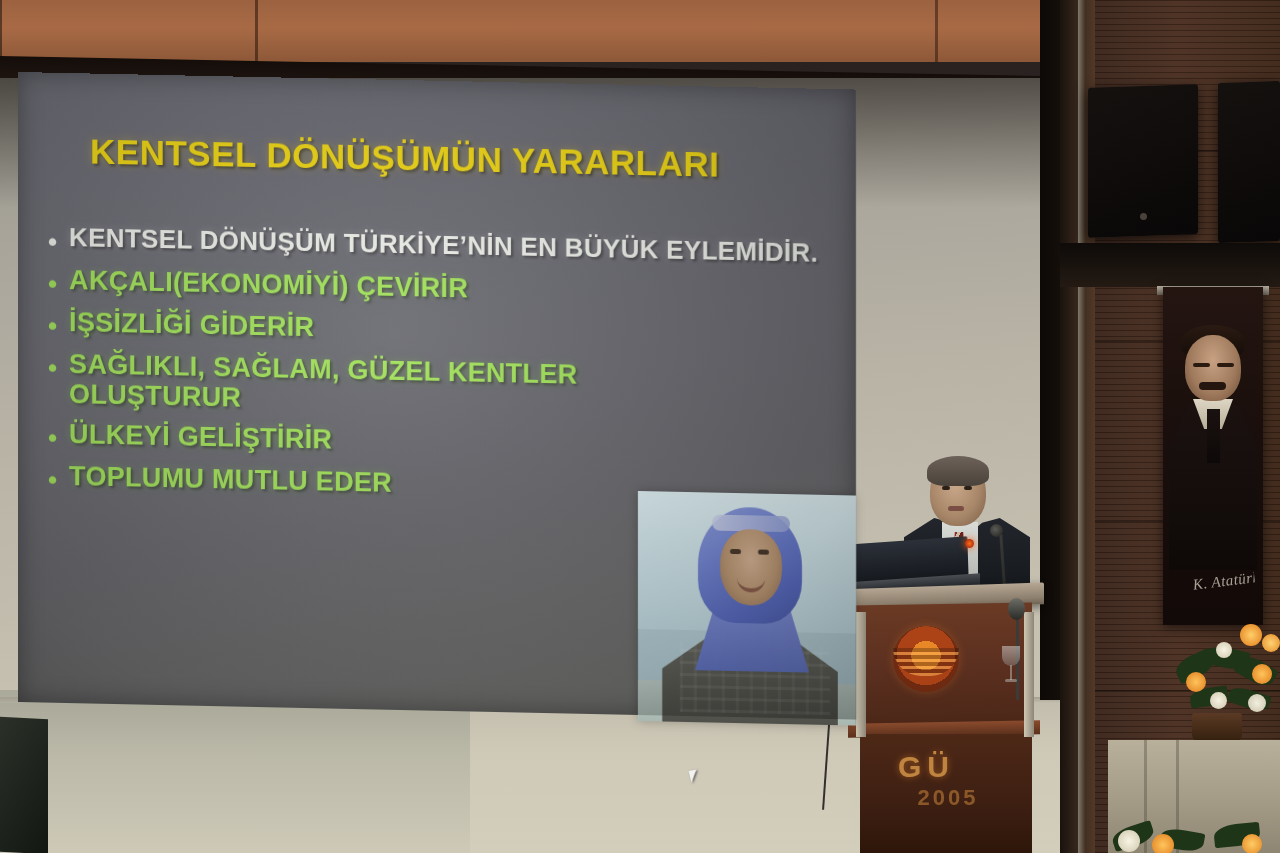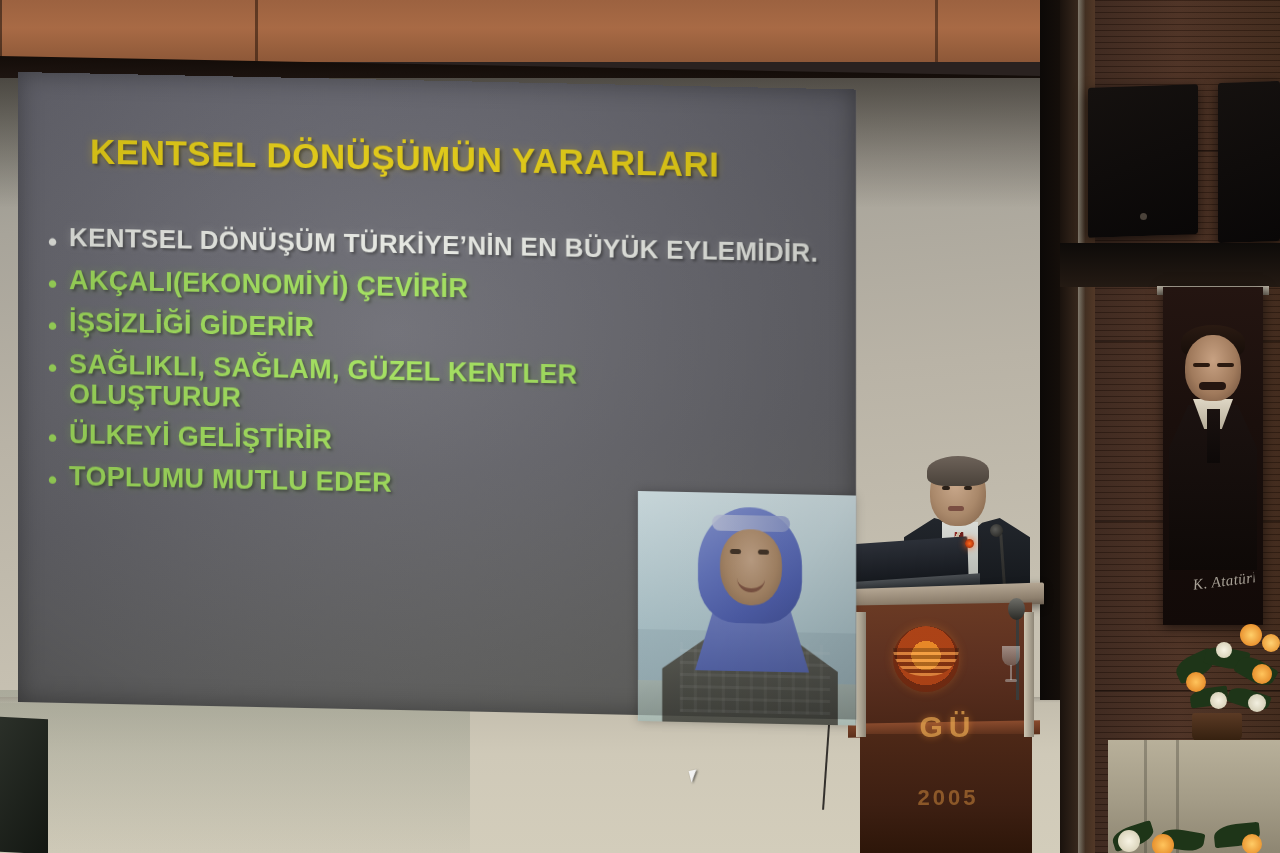--- a/index.html
+++ b/index.html
@@ -245,23 +245,23 @@
   }
   .podium-rail{
     position:absolute;left:848px;top:722px;width:192px;height:14px;
     background:linear-gradient(180deg,#8a4b2d,#5a2f1b);transform:skewY(-1deg);
   }
   .podium-lower{
     position:absolute;left:860px;top:734px;width:172px;height:119px;
     background:linear-gradient(180deg,#4d2817 0%,#3d1f12 60%,#2d1609 100%);
   }
   .podium-gu{
-    position:absolute;left:898px;top:710px;width:100px;height:34px;
+    position:absolute;left:898px;top:750px;width:100px;height:34px;
     color:#e8a54e;font-weight:bold;font-size:30px;letter-spacing:6px;
-    text-align:center;opacity:.75;
+    opacity:.75;
     text-shadow:0 0 7px rgba(255,150,50,.6);
   }
   .podium-sub{
     position:absolute;left:890px;top:785px;width:116px;height:26px;
     color:#d8903f;font-weight:bold;font-size:22px;letter-spacing:3px;
     text-align:center;opacity:.5;
   }
   .podium-leg{
     position:absolute;top:612px;width:10px;height:125px;
     background:linear-gradient(90deg,#cfc6b2,#8d8576);transform:skewY(-1deg);

